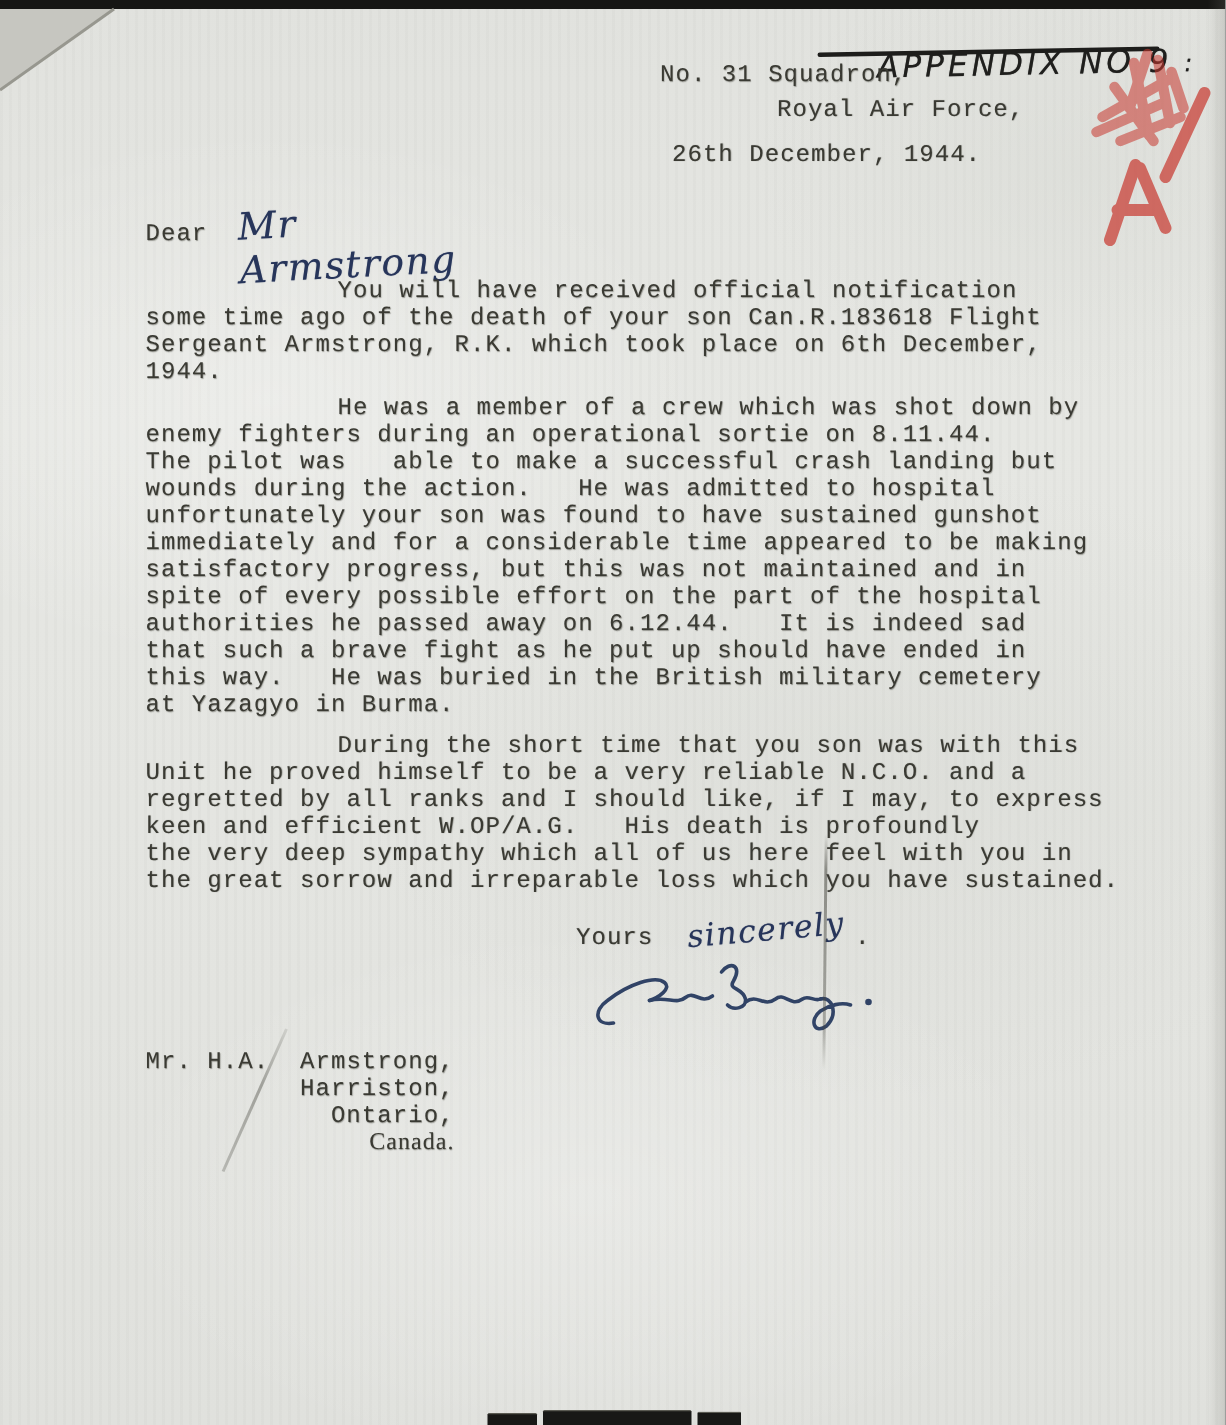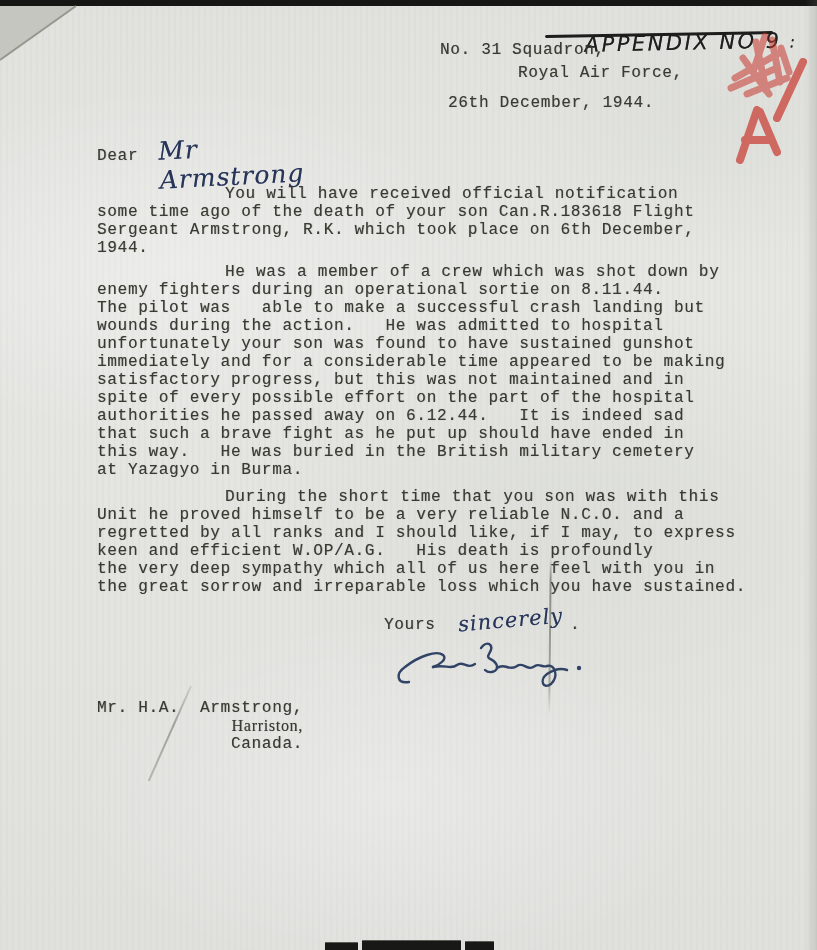--- a/index.html
+++ b/index.html
@@ -32,21 +32,21 @@
   .para .tline:first-child{padding-left:128px;}
   .lh1{left:440px;top:41px;}
   .lh2{left:486px;top:64px;margin-left:32px;}
   .date{left:448px;top:94px;}
   .salutation{left:97px;top:147px;}
   .p1{left:97px;top:185px;}
   .p2{left:97px;top:263px;}
   .p3{left:97px;top:488px;}
   .closing{left:355px;top:616px;margin-left:29px;}
   .recipient{left:97px;top:699px;text-align:right;}
-  .recipient .tline:nth-child(2){padding-left:13px;font-family:Liberation Serif, serif;}
+  .recipient .tline:nth-child(2){padding-left:13px;}
   .recipient .tline:nth-child(3){padding-left:27px;}
   .recipient .tline:nth-child(4){padding-left:45px;font-family:Liberation Serif, serif;}
 
   
   .hand{
     font-family:"DejaVu Serif",serif;font-style:italic;color:#27355a;
     text-shadow:0 0 .6px rgba(30,45,85,.5);
   }
   .hand-name{position:absolute;left:62px;top:-14px;font-size:25px;transform:rotate(-3deg);letter-spacing:1px;}
   .hand-sincerely{position:absolute;left:74px;top:-8px;font-size:21px;transform:rotate(-5deg);letter-spacing:1px;}
@@ -166,16 +166,17 @@
       <circle cx="186" cy="38" r="2.2" fill="#22365c" stroke="none"></circle>
     </g>
   </svg>
 
   <div class="crease crease-v"></div>
   <div class="crease crease-d"></div>
 
   <div class="block recipient">
       <div class="tline">Mr. H.A.  Armstrong,</div>
       <div class="tline">Harriston,</div>
+      <div class="tline">Ontario,</div>
       <div class="tline">Canada.</div>
     </div>
 
 </div>
 
 </body></html>

